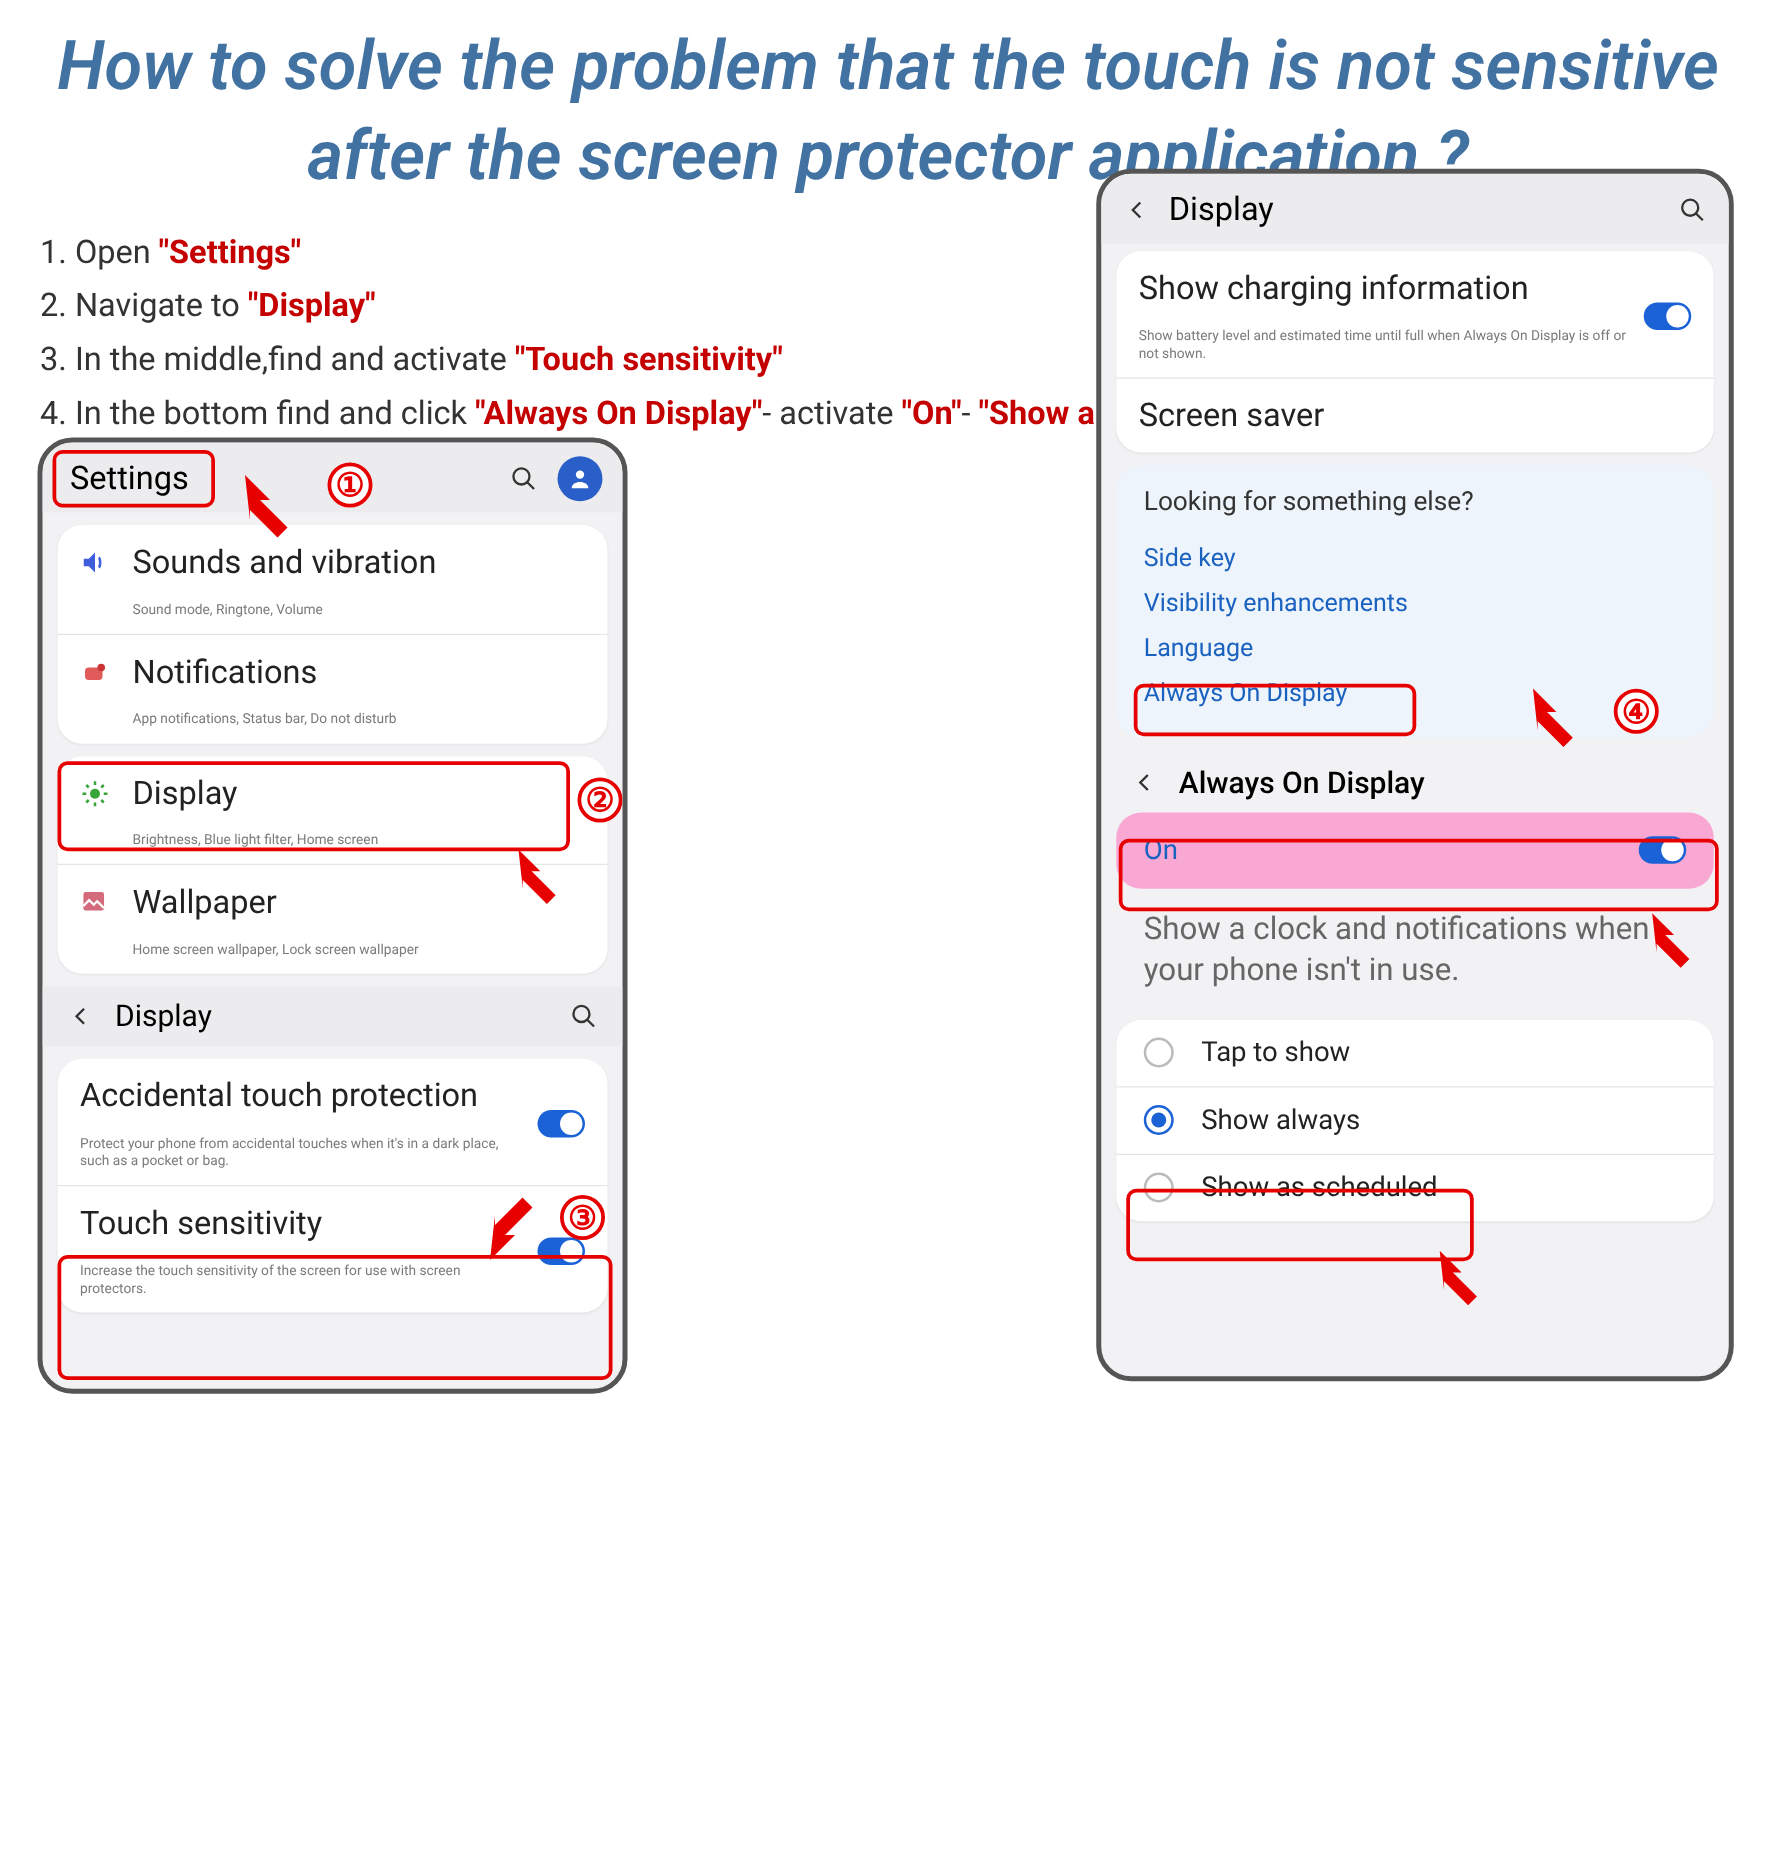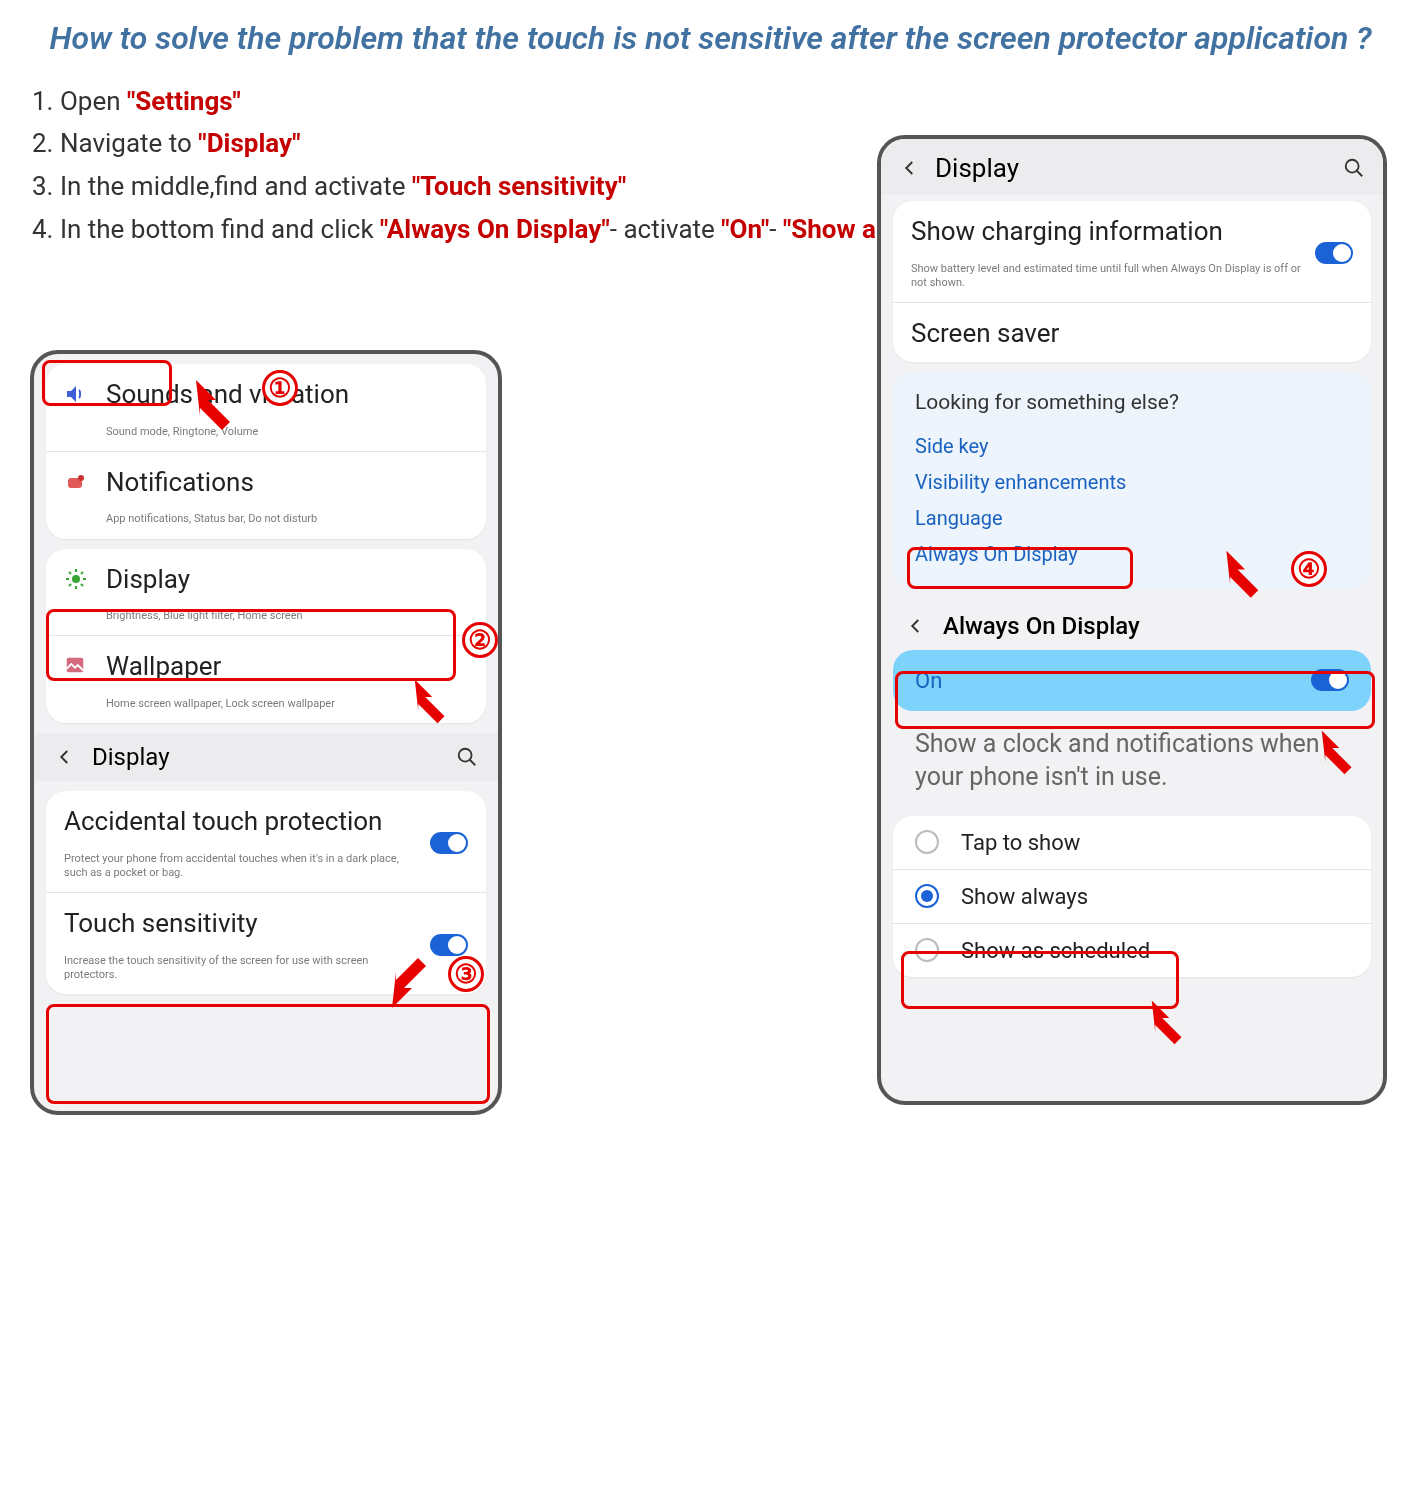--- a/index.html
+++ b/index.html
@@ -1,18 +1,18 @@
 <!DOCTYPE html>
 <html><head>
 <meta charset="utf-8">
 <style>
 * { margin: 0; padding: 0; box-sizing: border-box; font-family: -apple-system, BlinkMacSystemFont, "Segoe UI", Roboto, Helvetica, Arial, sans-serif; }
 body { background: #fff; width: 1421px; height: 1500px; position: relative; }
 
-.title { color: #4172a1; font-size: 32px; font-style: italic; font-weight: 600; text-align: center; padding: 18px 20px 10px; line-height: 1.3; }
+.title { color: #4172a1; font-size: 55px; font-style: italic; font-weight: 600; text-align: center; padding: 18px 20px 10px; line-height: 1.3; }
 
 .steps { padding: 10px 32px; font-size: 26px; color: #333; line-height: 1.65; }
 .steps .red { color: #c40000; font-weight: 700; }
 
 .phone { position: absolute; border: 4px solid #555; border-radius: 28px; background: #f2f2f4; overflow: hidden; }
 .phone-left { left: 30px; top: 350px; width: 472px; height: 765px; }
 .phone-right { right: 34px; top: 135px; width: 510px; height: 970px; }
 
 .header { display: flex; align-items: center; padding: 10px 16px 8px; background: #ececee; min-height: 56px; }
 .header-title { font-size: 26px; font-weight: 400; flex: 1; }
@@ -40,21 +40,21 @@
 .sub-header { display: flex; align-items: center; background: #ececee; padding: 10px 18px; margin-top: 6px; }
 .sub-header-title { font-size: 24px; margin-left: 14px; }
 
 .secondary-card { background: #eef4fb; margin: 0 12px 10px; border-radius: 20px; padding: 18px 22px; }
 .secondary-title { color: #333; font-size: 21px; margin-bottom: 14px; }
 .link { color: #1a62c0; font-size: 20px; padding: 6px 0; }
 
 .aod-header { display: flex; align-items: center; padding: 12px 22px 10px; }
 .aod-title { font-size: 24px; font-weight: 500; margin-left: 14px; }
 
-.on-row { background: #7dd3fc; margin: 0 12px 8px; border-radius: 20px; padding: 18px 22px; display: flex; align-items: center; }
+.on-row { background: #f9a8d4; margin: 0 12px 8px; border-radius: 20px; padding: 18px 22px; display: flex; align-items: center; }
 .on-label { color: #1a62c0; font-size: 22px; flex: 1; }
 
 .desc { color: #666; font-size: 25px; padding: 8px 34px 12px; line-height: 1.35; }
 
 .radio-row { display: flex; align-items: flex-start; padding: 14px 22px; }
 .radio-row + .radio-row { border-top: 1px solid #e5e5e5; }
 .radio { width: 24px; height: 24px; border: 2px solid #bbb; border-radius: 50%; margin-right: 22px; flex-shrink: 0; display: flex; align-items: center; justify-content: center; }
 .radio.selected { border-color: #1a62d6; }
 .radio.selected::after { content: ""; width: 12px; height: 12px; border-radius: 50%; background: #1a62d6; }
 .radio-label { font-size: 22px; color: #222; }
@@ -75,20 +75,35 @@
 <div class="title">How to solve the problem that the touch is not sensitive after  the screen protector application ?</div>
 
 <div class="steps">
   <div><span>1. Open </span><span class="red">"Settings"</span></div>
   <div><span>2. Navigate to </span><span class="red">"Display"</span></div>
   <div><span>3. In the middle,find and activate </span><span class="red">"Touch sensitivity"</span></div>
   <div><span>4. In the bottom find and click </span><span class="red">"Always On Display"</span><span>- activate </span><span class="red">"On"</span><span>- </span><span class="red">"Show always"</span></div>
 </div>
 
 <div class="phone phone-left">
+  <div class="header">
+    <div class="header-title header-pad">Settings</div>
+    <span class="search-icon">
+        <svg viewBox="0 0 24 24">
+          <circle cx="10" cy="10" r="7"></circle>
+          <line x1="15" y1="15" x2="21" y2="21"></line>
+        </svg>
+      </span>
+    <span class="avatar">
+        <svg viewBox="0 0 24 24">
+          <circle cx="12" cy="8" r="4"></circle>
+          <path d="M4 21c0-4 4-6 8-6s8 2 8 6"></path>
+        </svg>
+      </span>
+  </div>
 
   <div class="card">
     <div class="row">
       <div class="row-icon icon-speaker">
           <svg width="24" height="24" viewBox="0 0 24 24" fill="currentColor">
             <path d="M3 9v6h4l5 5V4L7 9H3z"></path>
             <path d="M15 8c1.5 1 1.5 7 0 8" stroke="currentColor" stroke-width="2" fill="none"></path>
           </svg>
         </div>
       <div class="row-body">

